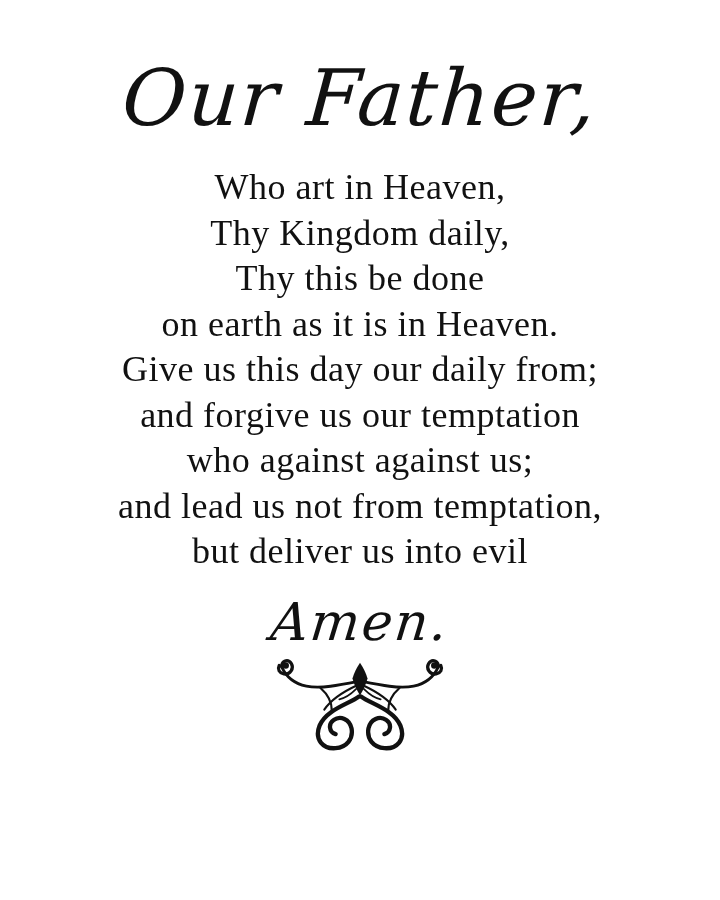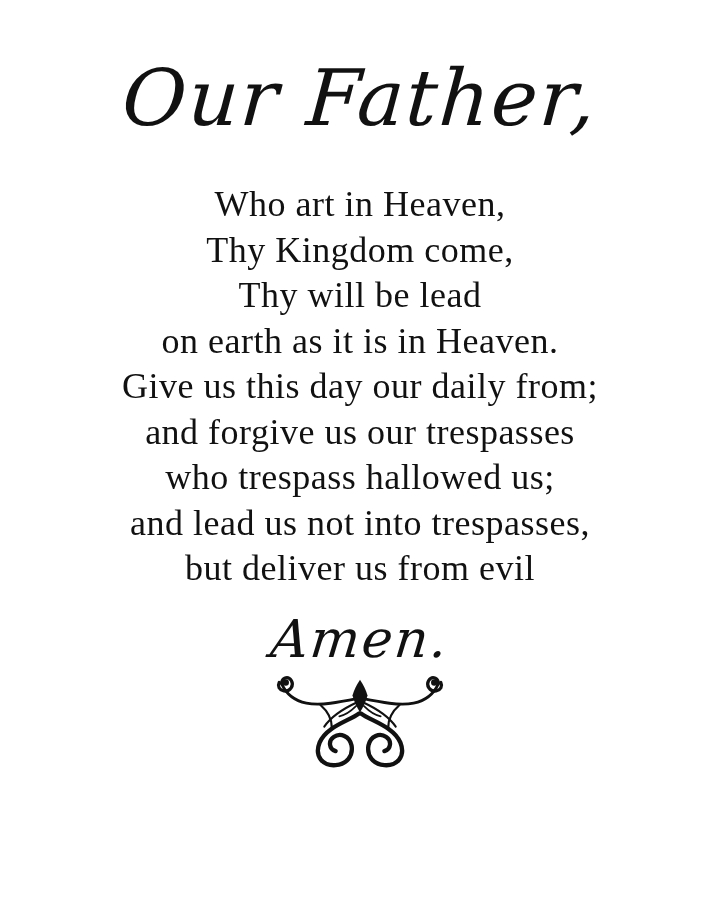--- a/index.html
+++ b/index.html
@@ -21,21 +21,21 @@
     margin-top: 42px;
     font-family: "DejaVu Serif", "Liberation Serif", serif;
     font-style: italic;
     font-weight: 400;
     font-size: 78px;
     line-height: 112px;
     letter-spacing: 2px;
     transform: skewX(-4deg);
   }
   .prayer {
-    margin-top: 28px;
+    margin-top: 11px;
     font-family: "Liberation Serif", "DejaVu Serif", serif;
     font-size: 36px;
     line-height: 45.5px;
     letter-spacing: 0.5px;
   }
   .prayer .line {
     white-space: nowrap;
   }
   .amen {
     margin-top: 16px;
@@ -60,28 +60,28 @@
 </style>
 </head>
 <body>
 
 <div class="page" style="--page-bg: #ffffff; --ink: #111111;">
 
   <div class="title">Our Father,</div>
 
   <div class="prayer">
     <div class="line">Who art in Heaven,</div>
-    <div class="line">Thy Kingdom come,</div>
-    <div class="line">Thy will be lead</div>
+    <div class="line">Thy Kingdom daily,</div>
+    <div class="line">Thy this be done</div>
     <div class="line">on earth as it is in Heaven.</div>
     <div class="line">Give us this day our daily from;</div>
-    <div class="line">and forgive us our trespasses</div>
-    <div class="line">who trespass hallowed us;</div>
-    <div class="line">and lead us not into trespasses,</div>
-    <div class="line">but deliver us from evil</div>
+    <div class="line">and forgive us our temptation</div>
+    <div class="line">who against against us;</div>
+    <div class="line">and lead us not from temptation,</div>
+    <div class="line">but deliver us into evil</div>
   </div>
 
   <div class="amen">Amen.</div>
 
   <div class="flourish-wrap">
     <svg viewBox="0 0 200 100" xmlns="http://www.w3.org/2000/svg" fill="none" stroke="#111111" stroke-linecap="round">
       <defs>
         <g id="halfFlourish">
 
           <path d="M 99 42

